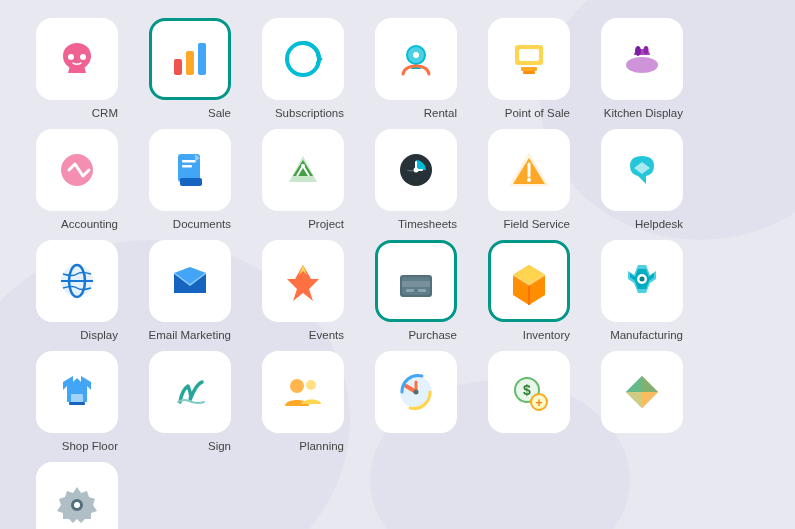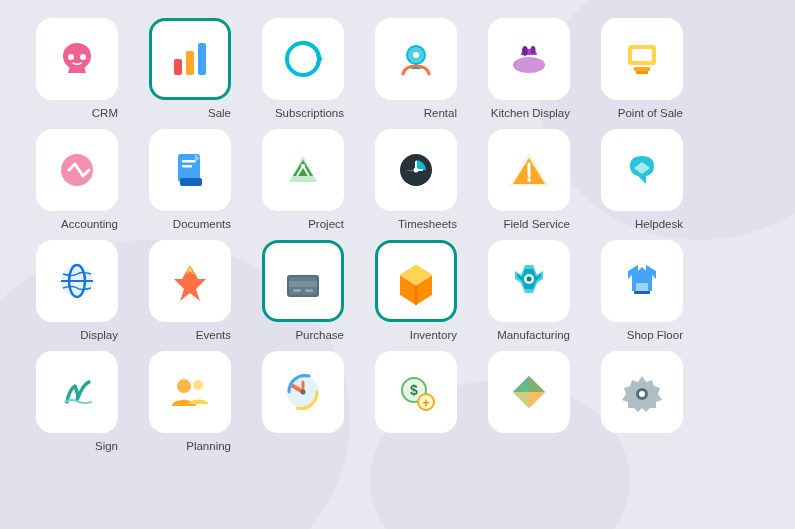--- a/index.html
+++ b/index.html
@@ -124,39 +124,39 @@
         <path d="M24 29v4M20 33h8" stroke="#00acc1" stroke-width="2" stroke-linecap="round"></path>
         <path d="M11 39c1-5 6-8 13-8s12 3 13 8" stroke="#ff7043" stroke-width="3" stroke-linecap="round" fill="none"></path>
       </svg>
     </div>
     <span class="app-label">Rental</span>
   </div>
 
   <div class="app-item">
     <div class="app-icon-wrapper">
       <svg viewBox="0 0 48 48" fill="none">
+        <rect x="10" y="10" width="28" height="20" rx="3" fill="#ffd54f"></rect>
+        <rect x="14" y="14" width="20" height="12" rx="2" fill="#fff"></rect>
+        <rect x="16" y="32" width="16" height="4" rx="1" fill="#ffa726"></rect>
+        <rect x="18" y="36" width="12" height="3" rx="1" fill="#ff8f00"></rect>
+      </svg>
+    </div>
+    <span class="app-label">Point of Sale</span>
+  </div>
+
+  <div class="app-item">
+    <div class="app-icon-wrapper">
+      <svg viewBox="0 0 48 48" fill="none">
         <ellipse cx="24" cy="30" rx="16" ry="8" fill="#ce93d8"></ellipse>
         <path d="M16 20c0-8 16-8 16 0" fill="#ab47bc"></path>
         <ellipse cx="20" cy="16" rx="3" ry="5" fill="#7b1fa2"></ellipse>
         <ellipse cx="28" cy="15" rx="2.5" ry="4" fill="#8e24aa"></ellipse>
       </svg>
     </div>
     <span class="app-label">Kitchen Display</span>
-  </div>
-
-  <div class="app-item">
-    <div class="app-icon-wrapper">
-      <svg viewBox="0 0 48 48" fill="none">
-        <rect x="10" y="10" width="28" height="20" rx="3" fill="#ffd54f"></rect>
-        <rect x="14" y="14" width="20" height="12" rx="2" fill="#fff"></rect>
-        <rect x="16" y="32" width="16" height="4" rx="1" fill="#ffa726"></rect>
-        <rect x="18" y="36" width="12" height="3" rx="1" fill="#ff8f00"></rect>
-      </svg>
-    </div>
-    <span class="app-label">Point of Sale</span>
   </div>
 
   <div class="app-item">
     <div class="app-icon-wrapper">
       <svg viewBox="0 0 48 48" fill="none">
         <circle cx="24" cy="24" r="16" fill="#f48fb1"></circle>
         <path d="M16 24 L22 18 L30 30 L36 24" stroke="#fff" stroke-width="3" fill="none" stroke-linecap="round" stroke-linejoin="round"></path>
       </svg>
     </div>
     <span class="app-label">Accounting</span>
@@ -230,20 +230,30 @@
         <circle cx="24" cy="24" r="16" fill="#e3f2fd"></circle>
         <ellipse cx="24" cy="24" rx="8" ry="16" stroke="#1976d2" stroke-width="2.5" fill="none"></ellipse>
         <line x1="8" y1="24" x2="40" y2="24" stroke="#1976d2" stroke-width="2"></line>
         <path d="M10 17 Q20 20 24 17 Q28 14 38 17" stroke="#1976d2" stroke-width="1.5" fill="none"></path>
         <path d="M10 31 Q20 28 24 31 Q28 34 38 31" stroke="#1976d2" stroke-width="1.5" fill="none"></path>
       </svg>
     </div>
     <span class="app-label">Display</span>
   </div>
 
+  <div class="app-item">
+    <div class="app-icon-wrapper">
+      <svg viewBox="0 0 48 48" fill="none">
+        <path d="M8 16 L24 10 L40 16 L24 28 Z" fill="#42a5f5"></path>
+        <path d="M8 16 L8 36 L40 36 L40 16 L24 28 Z" fill="#1565c0"></path>
+        <path d="M8 16 L24 28 L40 16" stroke="#90caf9" stroke-width="1.5" fill="none"></path>
+      </svg>
+    </div>
+    <span class="app-label">Email Marketing</span>
+  </div>
 
   <div class="app-item">
     <div class="app-icon-wrapper">
       <svg viewBox="0 0 48 48" fill="none">
         <path d="M24 8 L16 22 L8 22 L18 32 L14 44 L24 36 L34 44 L30 32 L40 22 L32 22 Z" fill="#ff7043"></path>
         <path d="M24 8 L20 18 L24 14 L28 18 Z" fill="#ffd54f"></path>
       </svg>
     </div>
     <span class="app-label">Events</span>
   </div>

